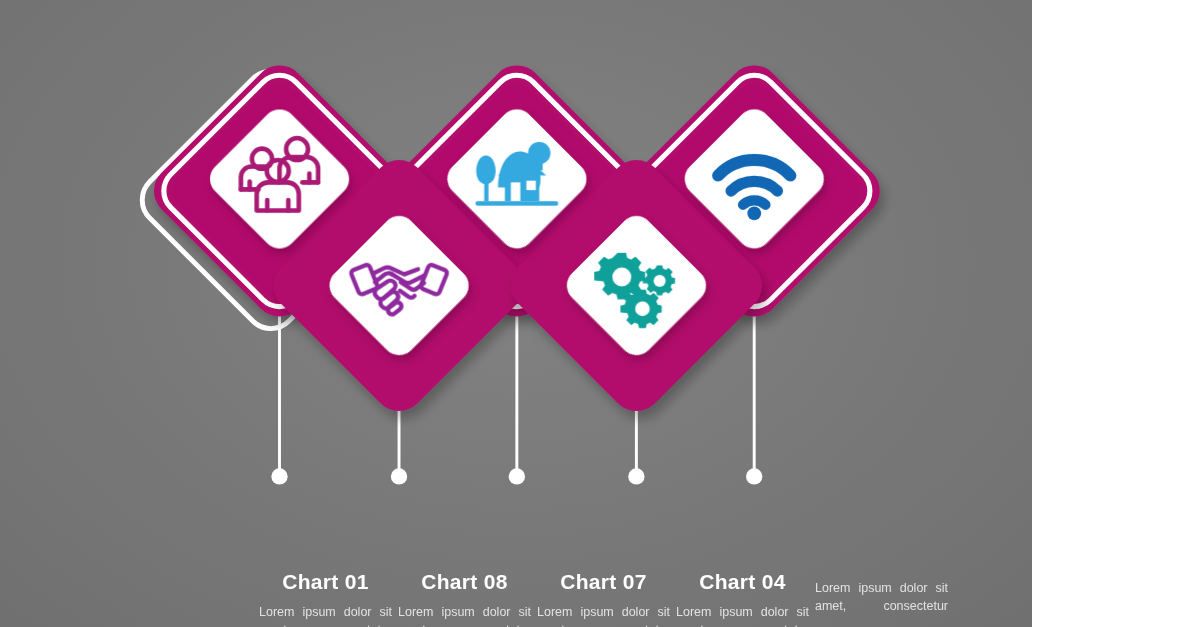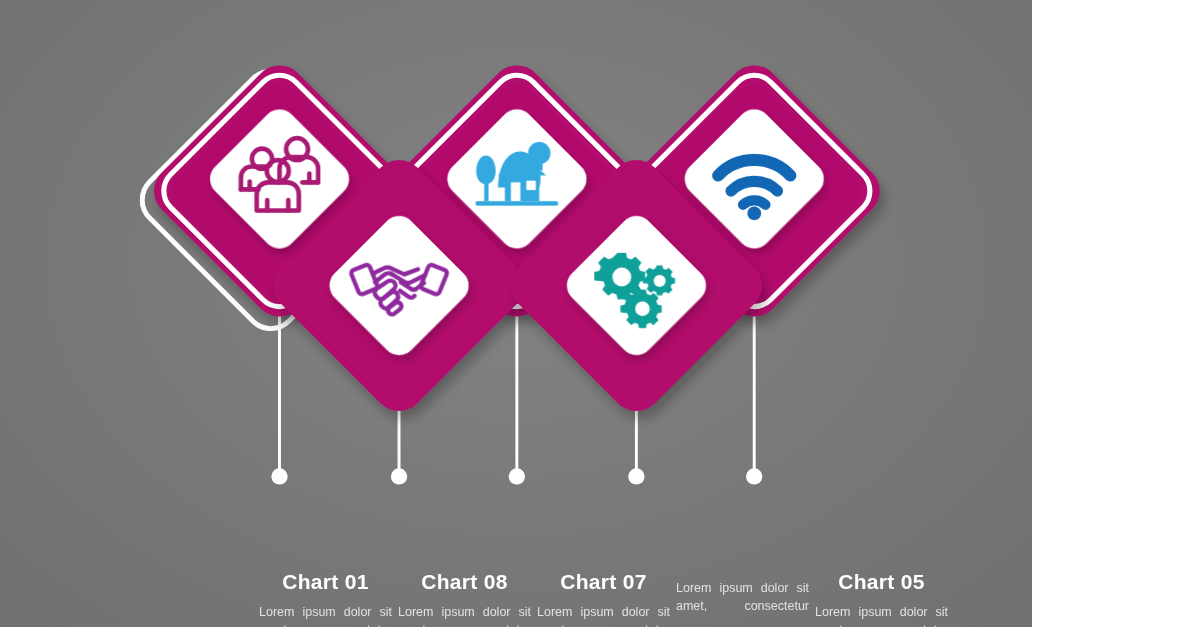--- a/index.html
+++ b/index.html
@@ -214,22 +214,22 @@
       <div class="label-title">Chart 08</div>
       <div class="label-sub">Lorem ipsum dolor sit amet, consectetur</div>
     </div>
 
     <div class="label-col">
       <div class="label-title">Chart 07</div>
       <div class="label-sub">Lorem ipsum dolor sit amet, consectetur</div>
     </div>
 
     <div class="label-col">
-      <div class="label-sub">Lorem ipsum dolor sit amet, consectetur</div>
-    </div>
-
-    <div class="label-col">
-      <div class="label-title">Chart 05</div>
+      <div class="label-title">Chart 04</div>
+      <div class="label-sub">Lorem ipsum dolor sit amet, consectetur</div>
+    </div>
+
+    <div class="label-col">
       <div class="label-sub">Lorem ipsum dolor sit amet, consectetur</div>
     </div>
   </div>
 
 </div>
 
 </body></html>

